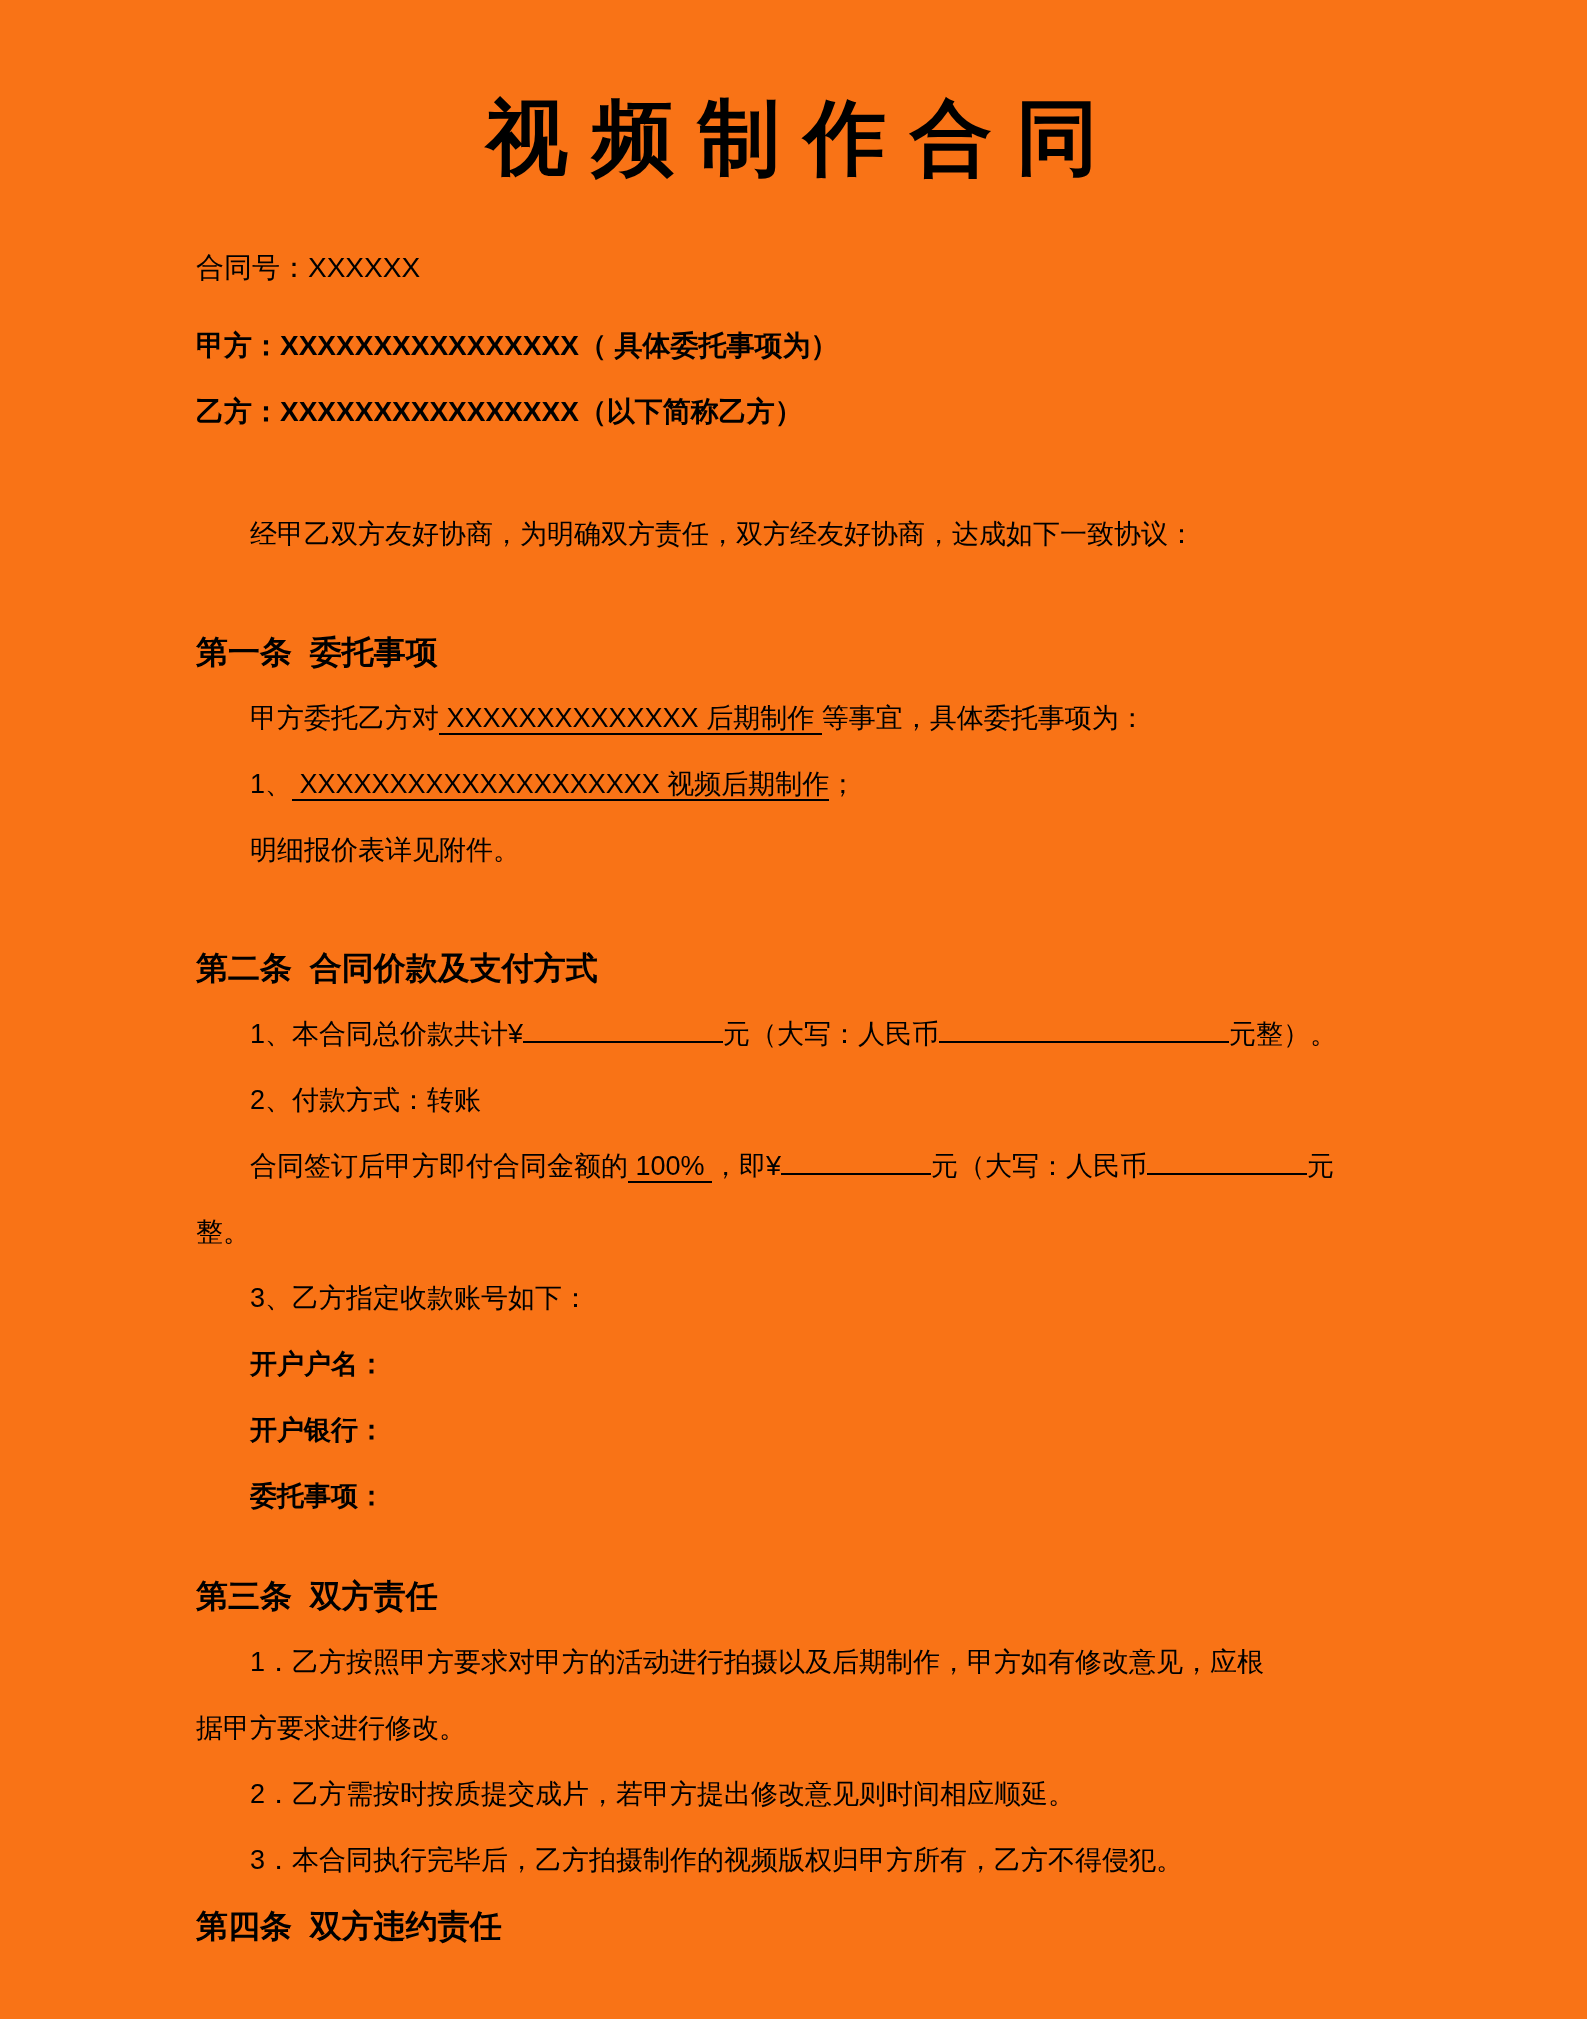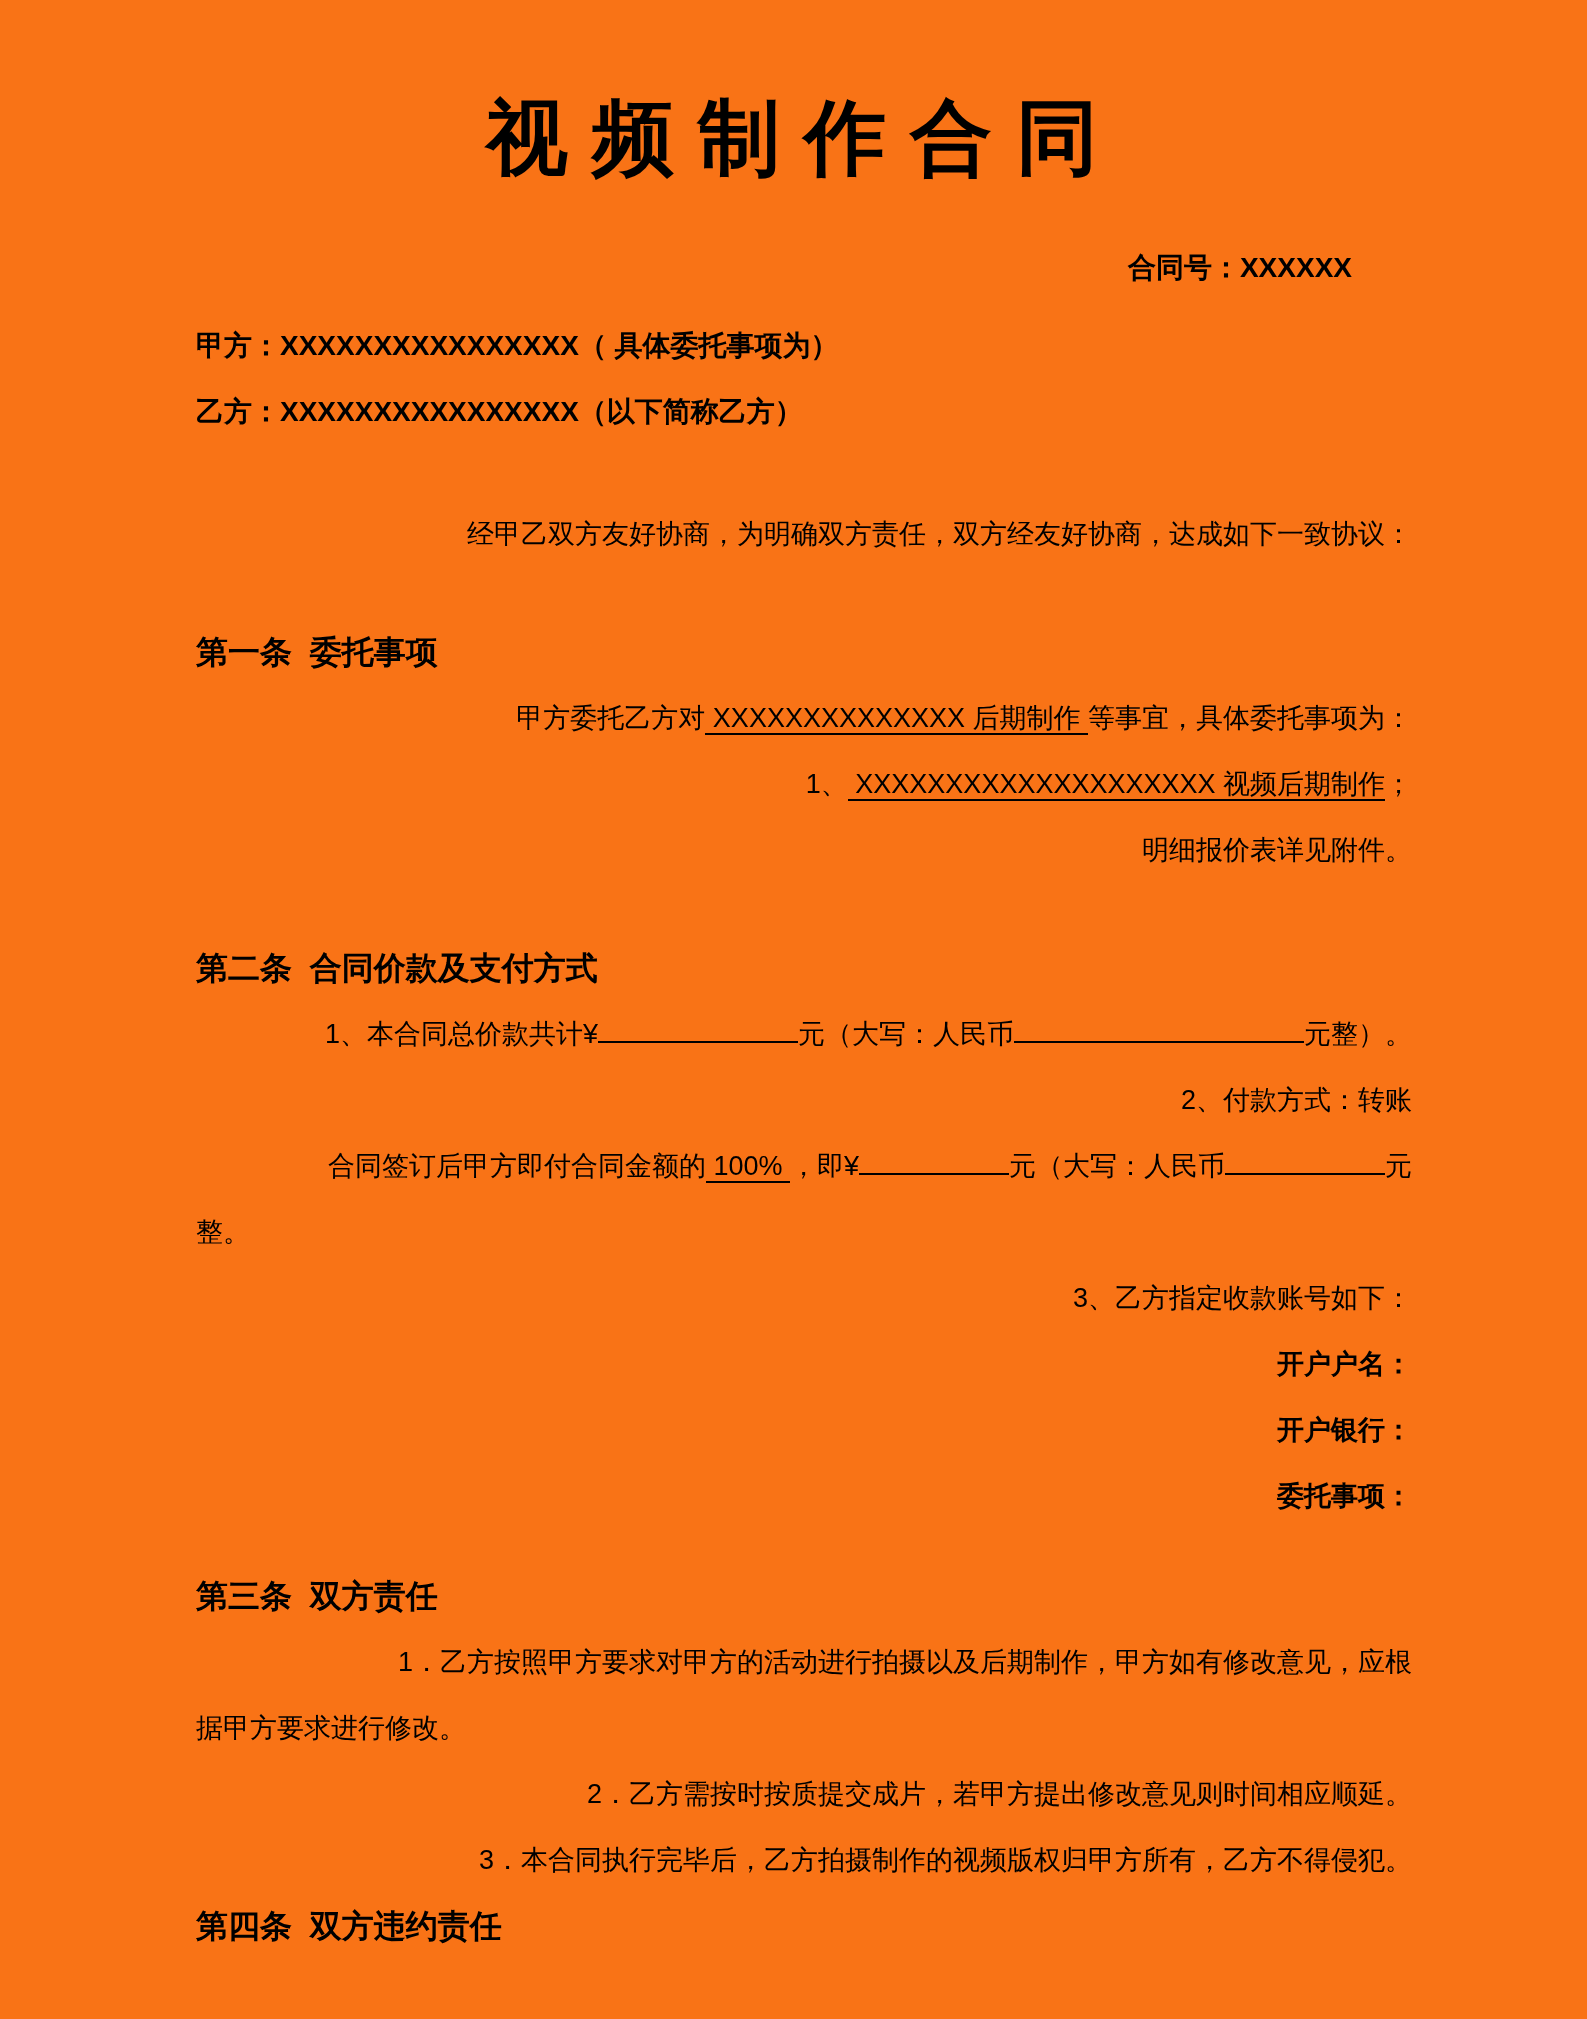--- a/index.html
+++ b/index.html
@@ -19,40 +19,40 @@
   .doc-title {
     text-align: center;
     font-size: 82px;
     font-weight: 900;
     letter-spacing: 24px;
     line-height: 100px;
     white-space: pre-wrap;
   }
   .contract-no {
     margin-top: 45px;
-    text-align: right;
+    text-align: left;
     padding-right: 60px;
     font-size: 28px;
-    font-weight: bold;
+    font-weight: normal;
     line-height: 70px;
     white-space: pre-wrap;
   }
   .party {
     font-size: 28px;
     font-weight: bold;
     line-height: 66px;
     white-space: pre-wrap;
   }
   .party.first { margin-top: 10px; }
   .p {
     font-size: 27px;
     line-height: 66px;
     white-space: pre-wrap;
   }
-  .indent { text-indent: 54px; text-align: right; }
+  .indent { text-indent: 54px; }
   .h {
     font-size: 32px;
     font-weight: bold;
     line-height: 66px;
     white-space: pre-wrap;
   }
   .bold { font-weight: bold; }
   .sp56 { height: 56px; }
   .sp52 { height: 52px; }
   .sp34 { height: 34px; }

